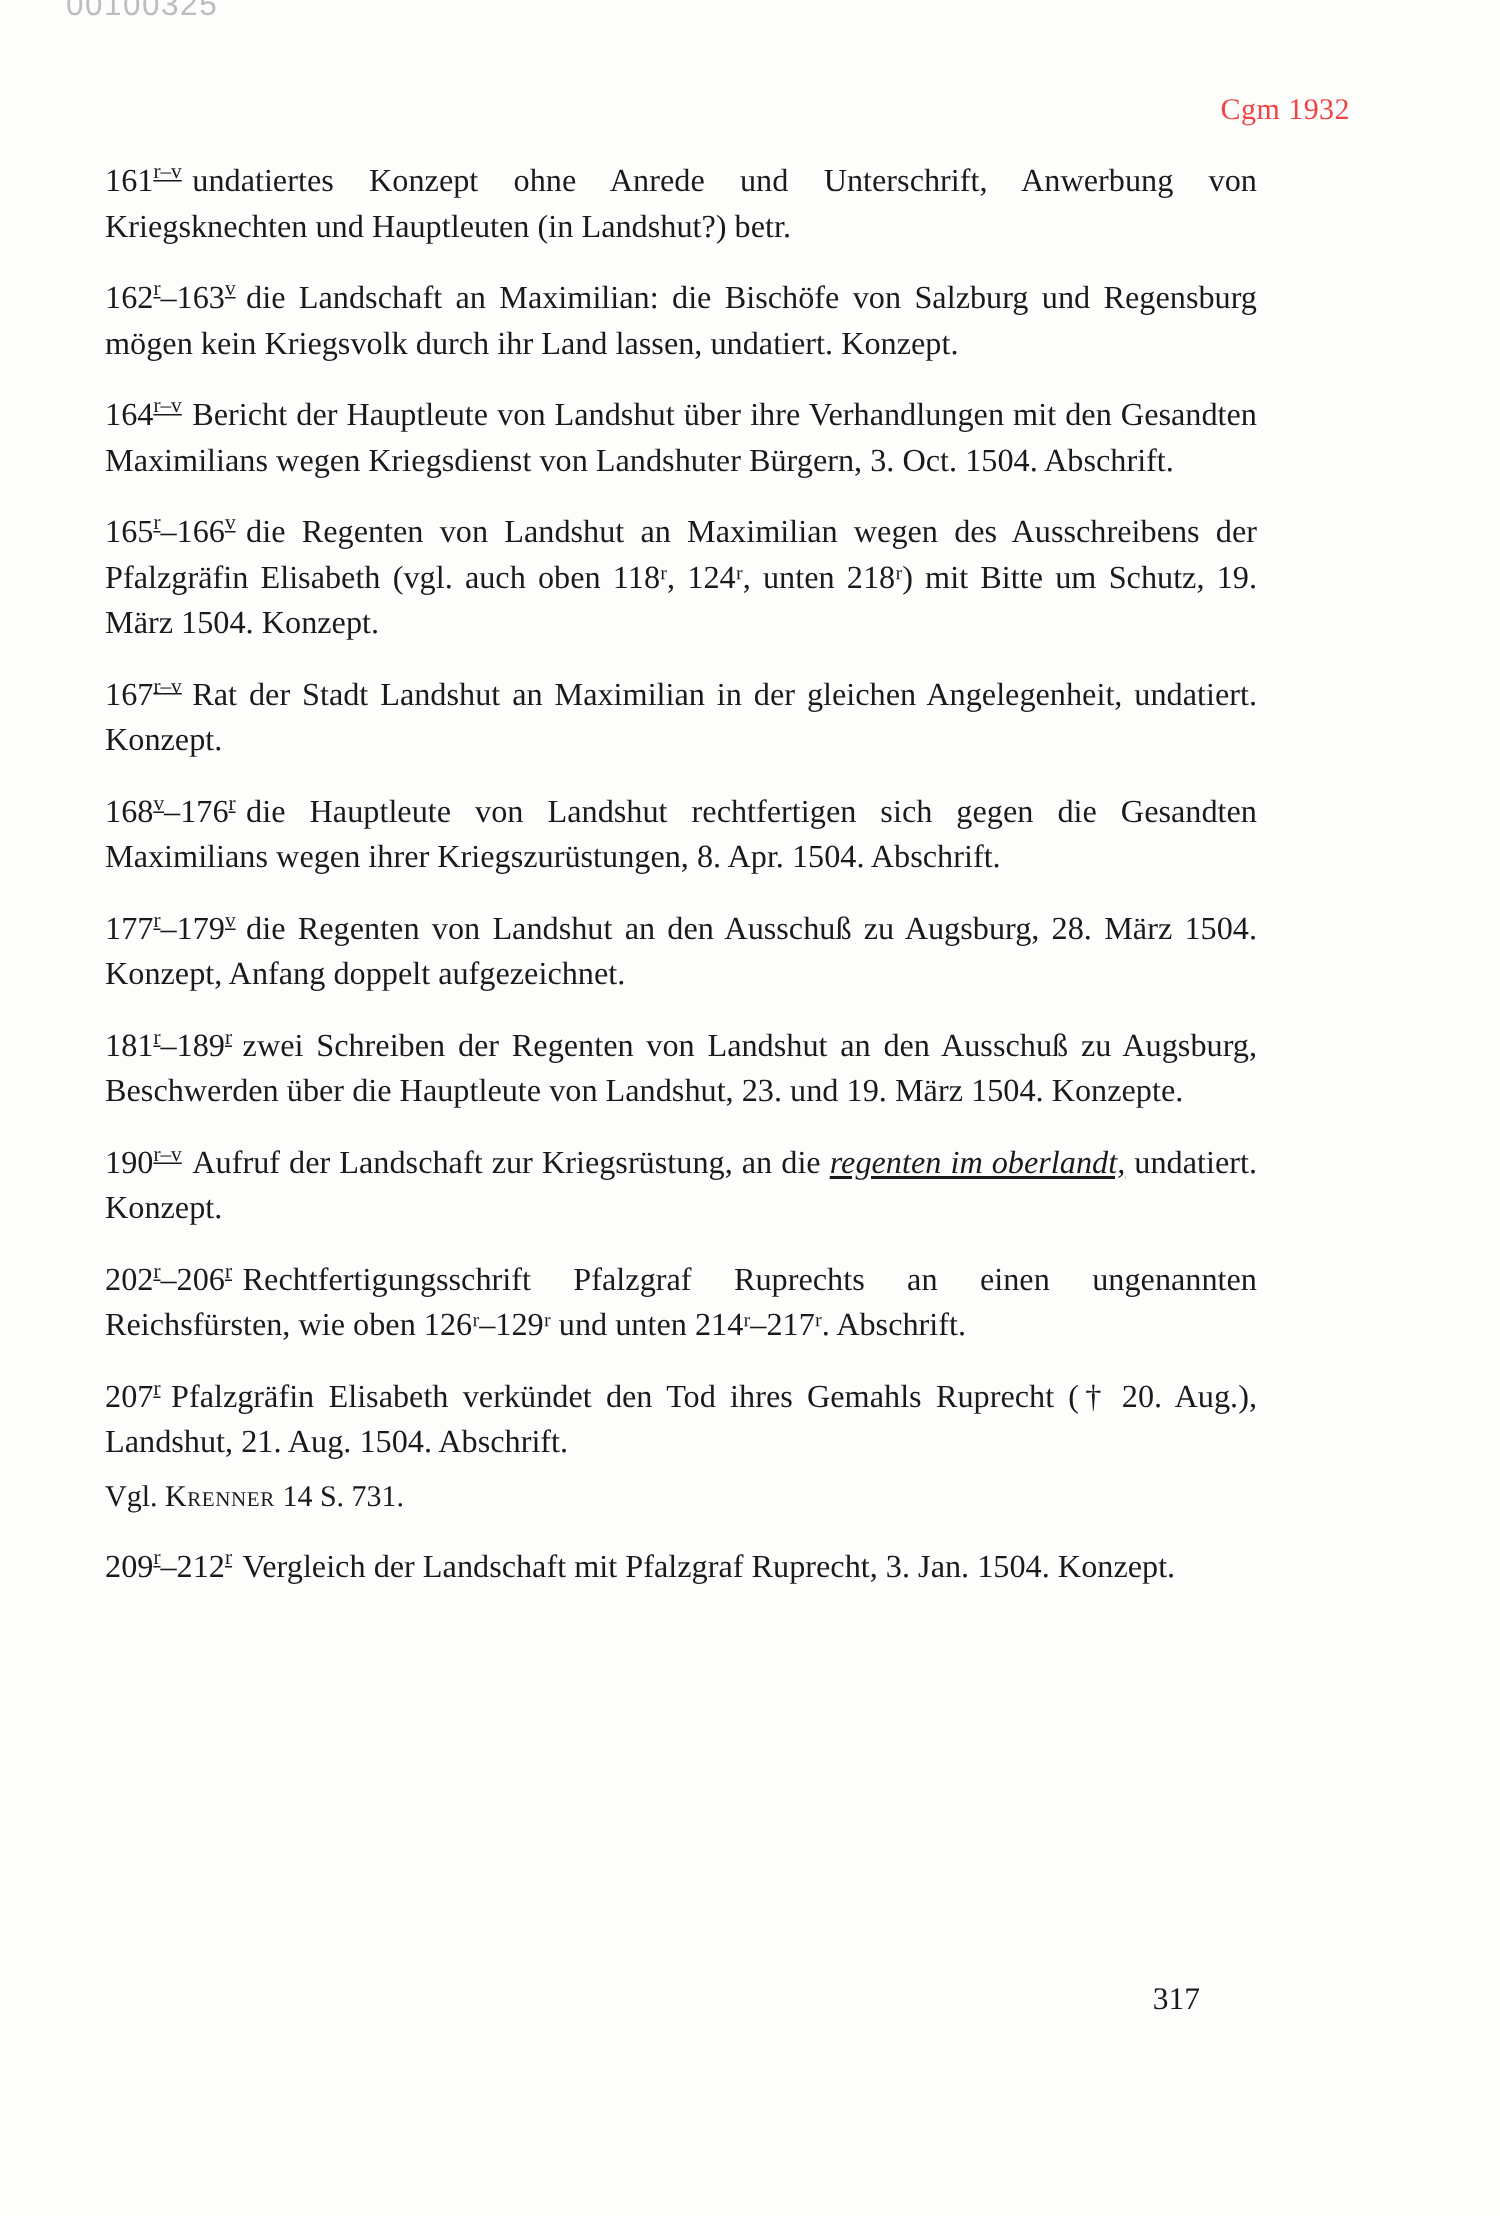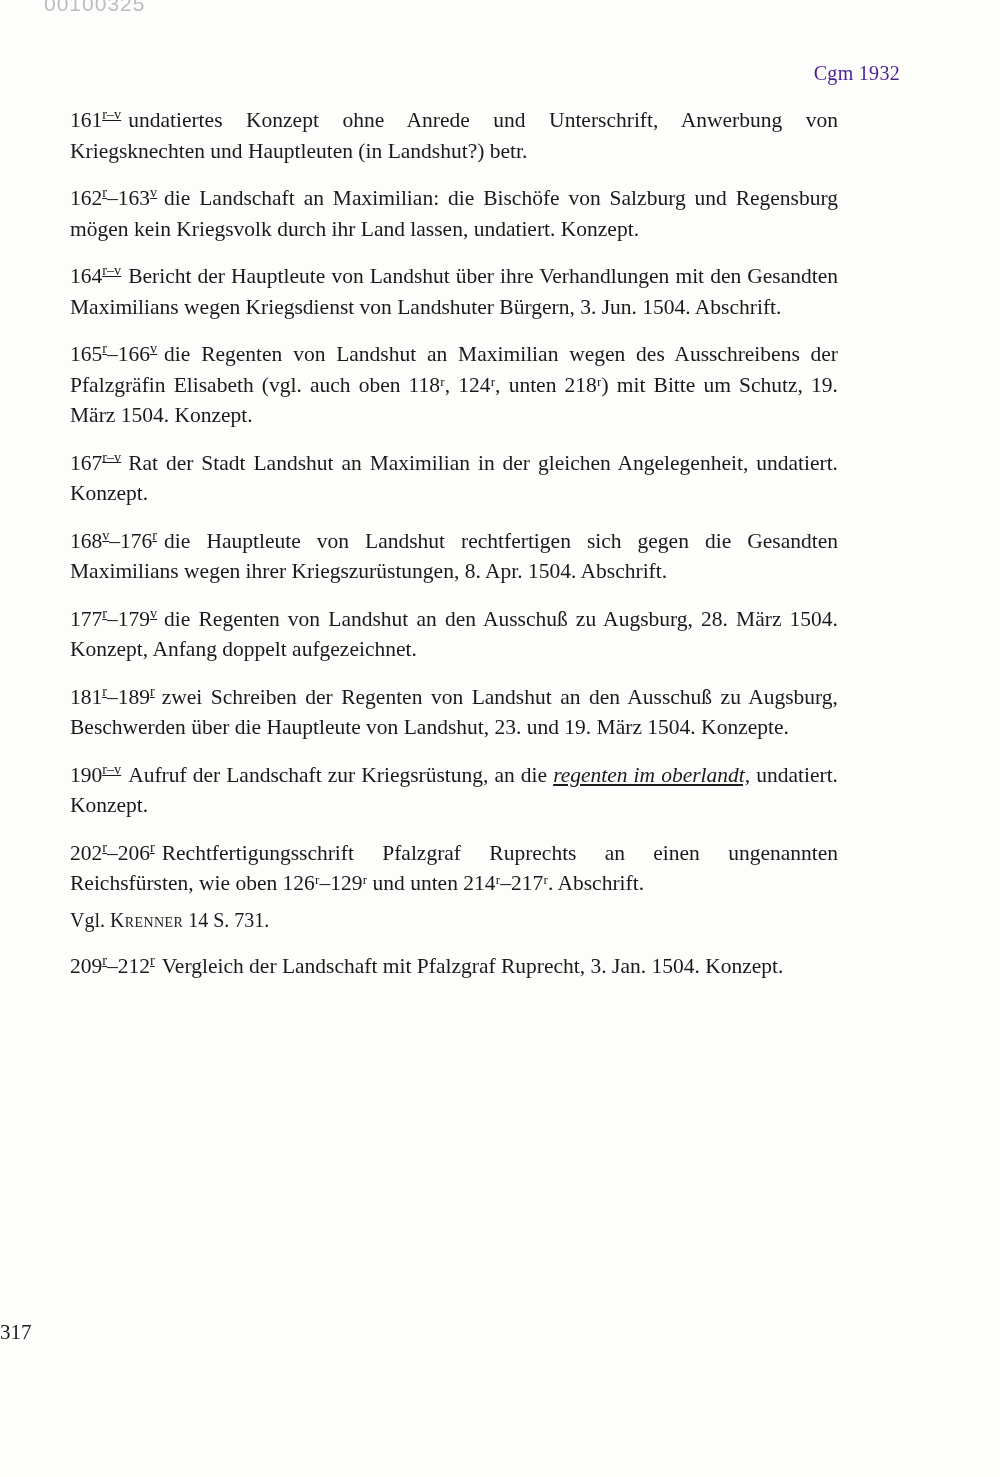--- a/index.html
+++ b/index.html
@@ -30,21 +30,21 @@
     letter-spacing: 1px;
     color: #bdbdbd;
     user-select: none;
   }
   .header {
     position: absolute;
     top: 62px;
     right: 100px;
     font-family: "Liberation Serif", serif;
     font-size: 20px;
-    color: #4c1d95;
+    color: #ef4444;
     letter-spacing: 0.3px;
   }
   .content {
     position: absolute;
     top: 105px;
     left: 70px;
     width: 768px;
   }
   .entry {
     font-size: 21.5px;
@@ -72,21 +72,21 @@
   }
   .smallcaps {
     font-variant: small-caps;
     letter-spacing: 0.4px;
   }
   .folio {
     position: absolute;
     top: 1320px;
     left: 0;
     width: 800px;
-    text-align: left;
+    text-align: right;
     font-size: 21px;
   }
 </style>
 </head>
 <body>
 
 <div class="page">
 
   <div class="scan-number">00100325</div>
 
@@ -96,21 +96,21 @@
 
     <p class="entry">
       <span class="sig"><span>161</span><sup>r–v</sup></span><span>undatiertes Konzept ohne Anrede und Unterschrift, Anwerbung von Kriegsknechten und Hauptleuten (in Landshut?) betr.</span>
     </p>
 
     <p class="entry">
       <span class="sig"><span>162</span><sup>r</sup><span>–163</span><sup>v</sup></span><span>die Landschaft an Maximilian: die Bischöfe von Salzburg und Regensburg mögen kein Kriegsvolk durch ihr Land lassen, undatiert. Konzept.</span>
     </p>
 
     <p class="entry">
-      <span class="sig"><span>164</span><sup>r–v</sup></span><span>Bericht der Hauptleute von Landshut über ihre Verhandlungen mit den Gesandten Maximilians wegen Kriegsdienst von Landshuter Bürgern, 3. Jun. 1504. Abschrift.</span>
+      <span class="sig"><span>164</span><sup>r–v</sup></span><span>Bericht der Hauptleute von Landshut über ihre Verhandlungen mit den Gesandten Maximilians wegen Kriegsdienst von Landshuter Bürgern, 3. Oct. 1504. Abschrift.</span>
     </p>
 
     <p class="entry">
       <span class="sig"><span>165</span><sup>r</sup><span>–166</span><sup>v</sup></span><span>die Regenten von Landshut an Maximilian wegen des Ausschreibens der Pfalzgräfin Elisabeth (vgl. auch oben 118ʳ, 124ʳ, unten 218ʳ) mit Bitte um Schutz, 19. März 1504. Konzept.</span>
     </p>
 
     <p class="entry">
       <span class="sig"><span>167</span><sup>r–v</sup></span><span>Rat der Stadt Landshut an Maximilian in der gleichen Angelegenheit, undatiert. Konzept.</span>
     </p>
 
@@ -128,20 +128,23 @@
 
     <p class="entry">
       <span class="sig"><span>190</span><sup>r–v</sup></span><span>Aufruf der Landschaft zur Kriegsrüstung, an die </span><span class="italic">regenten im oberlandt,</span><span> undatiert. Konzept.</span>
     </p>
 
 
     <p class="entry">
       <span class="sig"><span>202</span><sup>r</sup><span>–206</span><sup>r</sup></span><span>Rechtfertigungsschrift Pfalzgraf Ruprechts an einen ungenannten Reichsfürsten, wie oben 126ʳ–129ʳ und unten 214ʳ–217ʳ. Abschrift.</span>
     </p>
 
+    <p class="entry">
+      <span class="sig"><span>207</span><sup>r</sup></span><span>Pfalzgräfin Elisabeth verkündet den Tod ihres Gemahls Ruprecht († 20. Aug.), Landshut, 21. Aug. 1504. Abschrift.</span>
+    </p>
 
     <p class="note">
       <span>Vgl. </span><span class="smallcaps">Krenner</span><span> 14 S. 731.</span>
     </p>
 
     <p class="entry">
       <span class="sig"><span>209</span><sup>r</sup><span>–212</span><sup>r</sup></span><span>Vergleich der Landschaft mit Pfalzgraf Ruprecht, 3. Jan. 1504. Konzept.</span>
     </p>
 
   </div>

